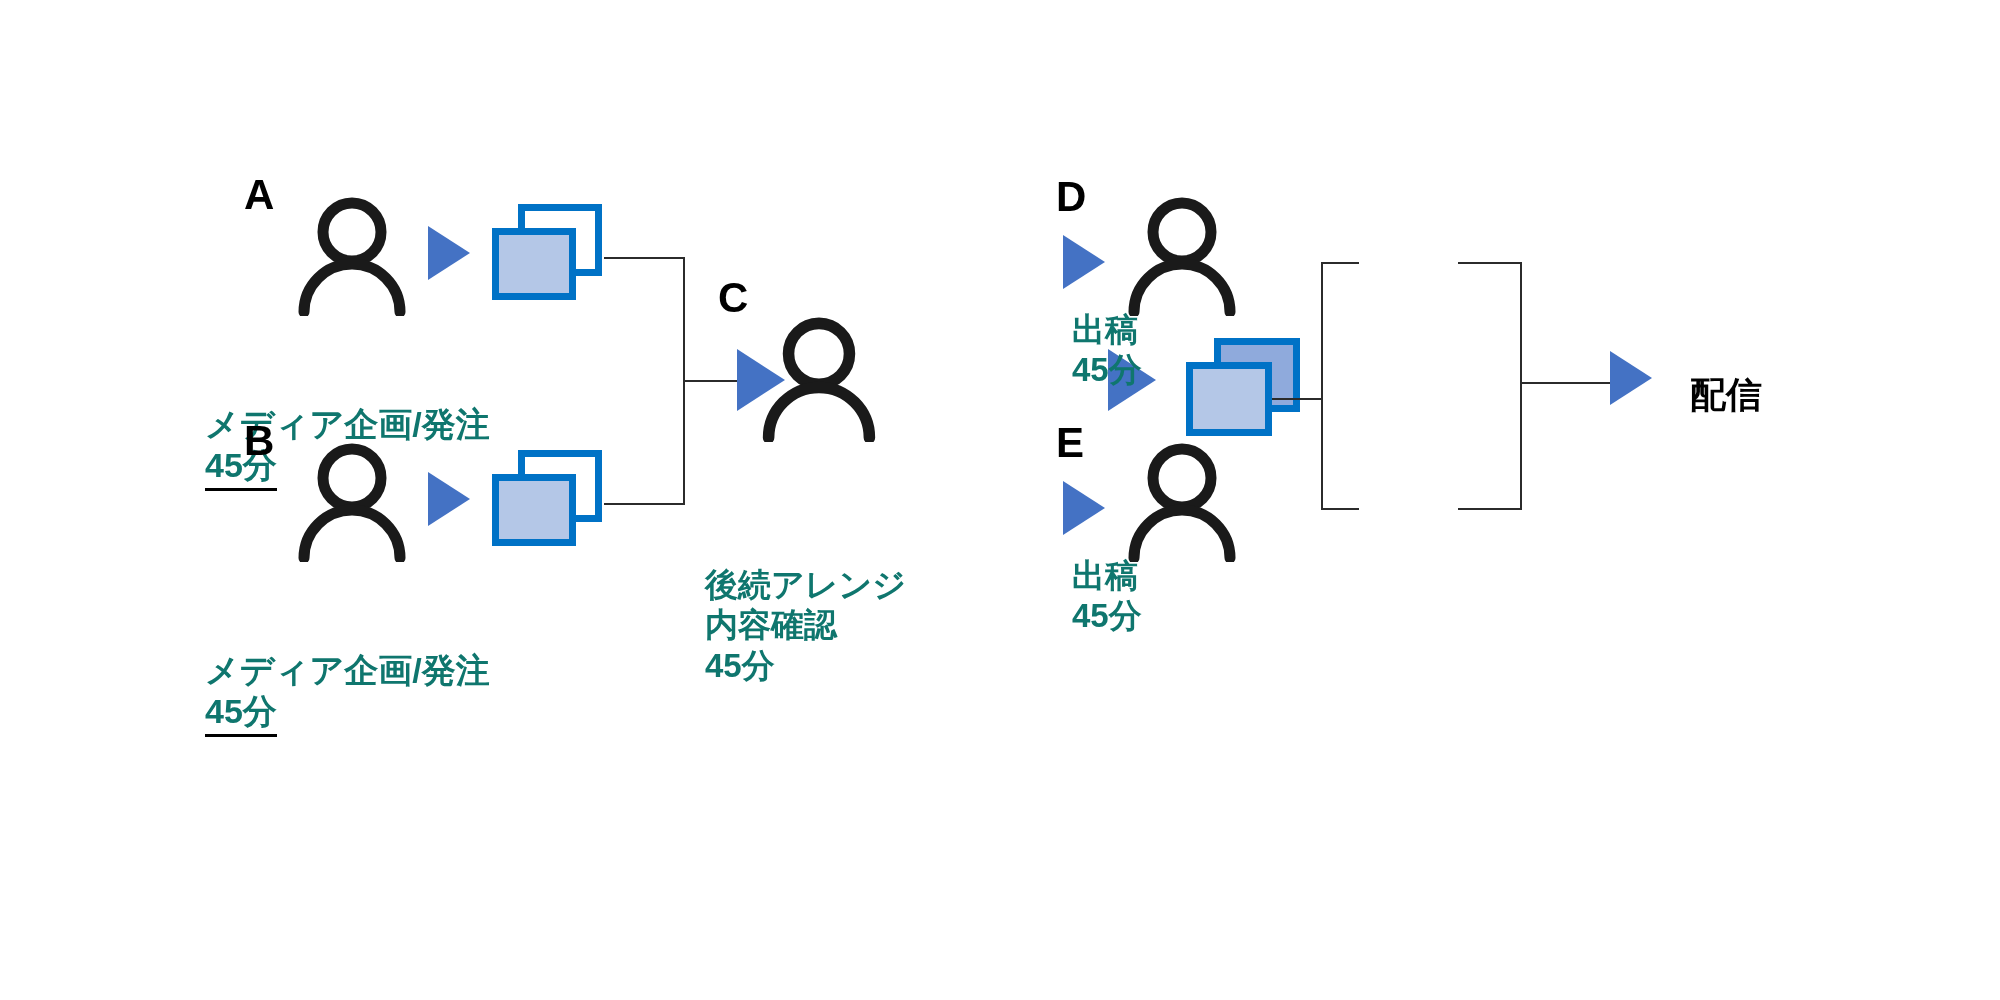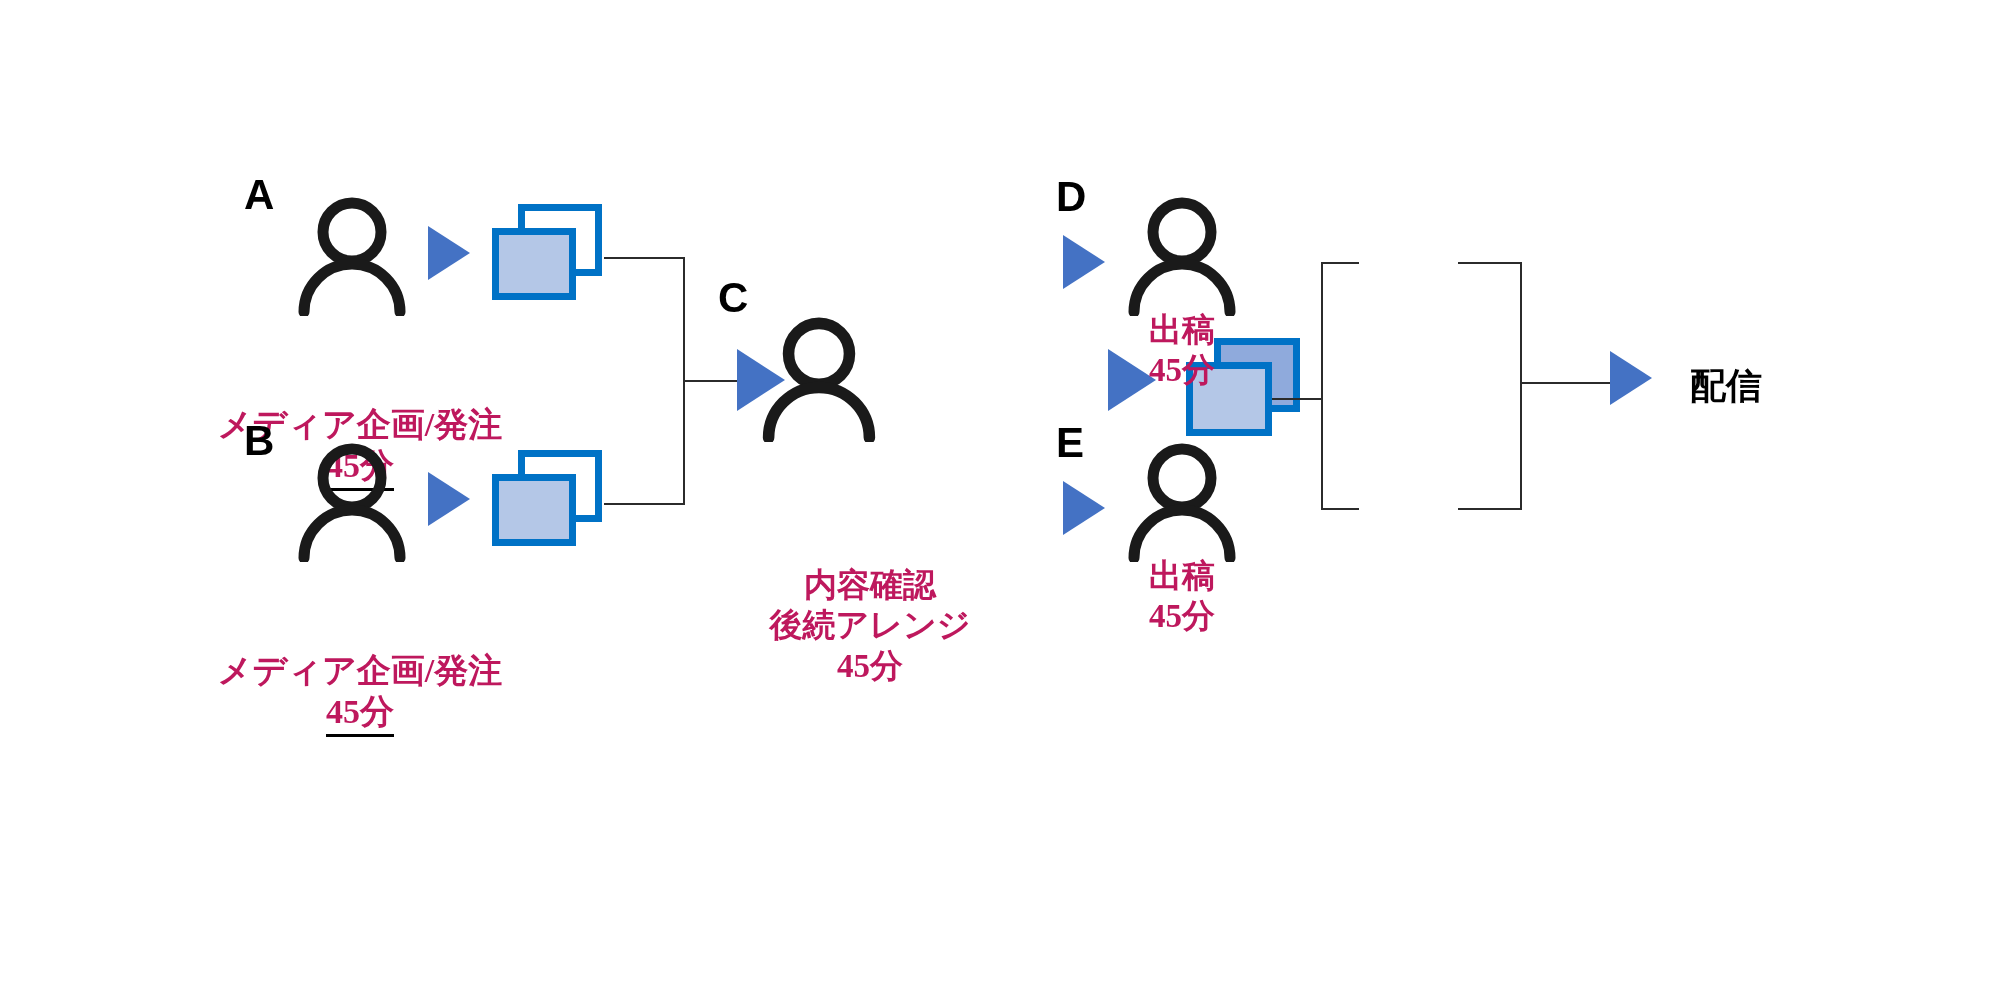--- a/index.html
+++ b/index.html
@@ -59,26 +59,25 @@
     border: 7px solid #0072c6;
     background: #ffffff;
   }
   .card.back  { background: #ffffff; }
   .card.back-filled { background: #8faadc; }
   .card.front { background: #b4c7e7; }
 
   
   .node-label {
     position: absolute;
-    text-align: center;
+    text-align: left;
     font-weight: bold;
-    color: #be185d;
+    color: #0f766e;
     line-height: 1.22;
     white-space: nowrap;
-    font-family: Liberation Serif, serif;
   }
   .node-label .line {
     display: block;
   }
   .node-label .line.underlined {
     display: inline-block;
     border-bottom: 3px solid #000000;
     padding-bottom: 1px;
   }
   .label-28 { font-size: 34px; }
@@ -153,22 +152,22 @@
   <div class="arrow-tri" style="left:737px; top:349px;"></div>
 
   <div class="node-letter" style="left:718px; top:277px;">C</div>
 
   <svg class="person-icon" style="left:756px; top:316px;" width="126" height="126" viewBox="0 0 120 120">
     <circle cx="60" cy="36" r="29" fill="none" stroke="#1a1a1a" stroke-width="11"></circle>
     <path d="M 12 116 A 48 48 0 0 1 108 116" fill="none" stroke="#1a1a1a" stroke-width="11" stroke-linecap="round"></path>
   </svg>
 
   <div class="node-label label-30" style="left:705px; top:565px; width:330px;">
+    <span class="line">後続アレンジ</span>
     <span class="line">内容確認</span>
-    <span class="line">後続アレンジ</span>
     <span class="line">45分</span>
   </div>
 
   <div class="arrow-tri" style="left:1108px; top:349px;"></div>
 
   <div class="card-stack" style="left:1186px; top:338px; width:120px; height:110px;">
     <div class="card back-filled" style="left:28px; top:0px;  width:86px; height:74px;"></div>
     <div class="card front" style="left:0px;  top:24px; width:86px; height:74px;"></div>
   </div>
 
@@ -204,16 +203,16 @@
     <span class="line">出稿</span>
     <span class="line">45分</span>
   </div>
 
   <div class="conn v" style="left: 1520px; top: 262px; height: 248px;"></div>
   <div class="conn h" style="left: 1458px; top: 262px; width: 64px;"></div>
   <div class="conn h" style="left: 1520px; top: 382px; width: 92px;"></div>
 
   <div class="arrow-tri small" style="left:1610px; top:351px;"></div>
 
-  <div class="terminal-text" style="left:1690px; top:368px;">配信</div>
+  <div class="terminal-text" style="left:1690px; top:377px;">配信</div>
 
 <div class="conn h" style="left: 1458px; top: 508px; width: 64px;"></div>
   </div>
 
 </body></html>

